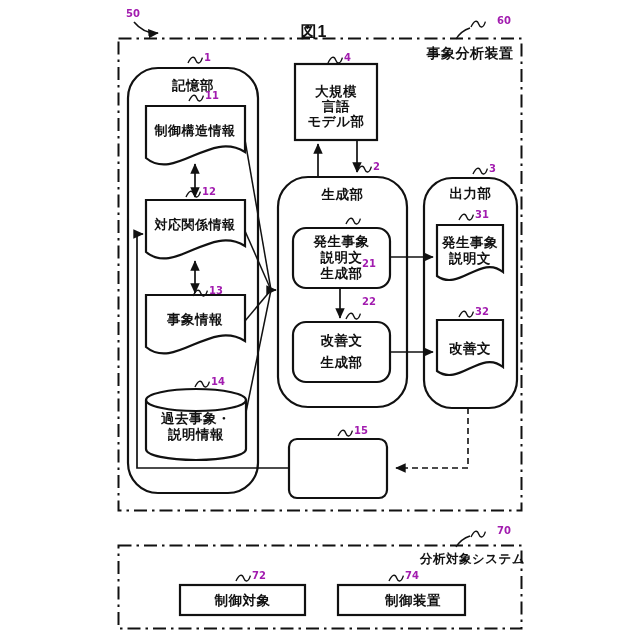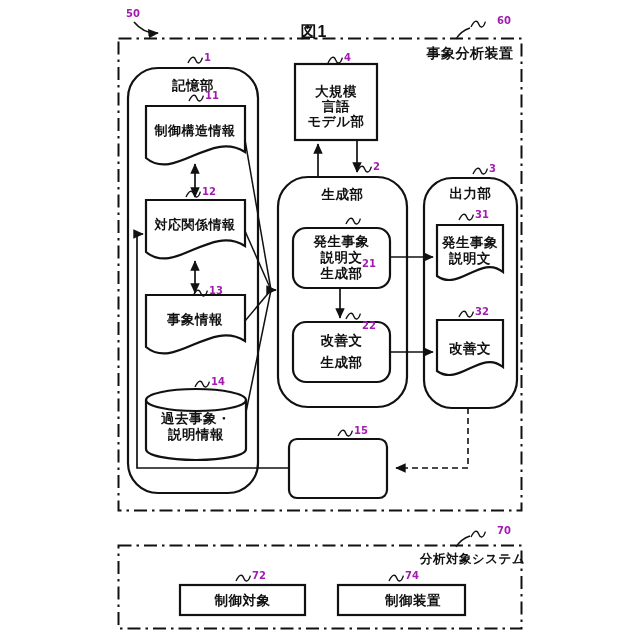--- a/index.html
+++ b/index.html
@@ -134,21 +134,21 @@
   <div class="t lh16" style="left:295px;top:234px;width:93px;">
     <div>発生事象</div>
     <div>説明文</div>
     <div>生成部</div>
   </div>
   <div class="ref" style="left:362px;top:213px;margin-top:45px;">21</div>
   <div class="t lh22" style="left:295px;top:330px;width:93px;">
     <div>改善文</div>
     <div>生成部</div>
   </div>
-  <div class="ref" style="left:362px;top:320px;">22</div>
+  <div class="ref" style="left:362px;top:296px;">22</div>
 
   <div class="t" style="left:424px;top:185px;width:93px;">出力部</div>
   <div class="ref" style="left:489px;top:163px;">3</div>
   <div class="t lh16" style="left:437px;top:235px;width:66px;">
     <div>発生事象</div>
     <div>説明文</div>
   </div>
   <div class="ref" style="left:475px;top:209px;">31</div>
   <div class="t" style="left:437px;top:340px;width:66px;">改善文</div>
   <div class="ref" style="left:475px;top:306px;">32</div>

